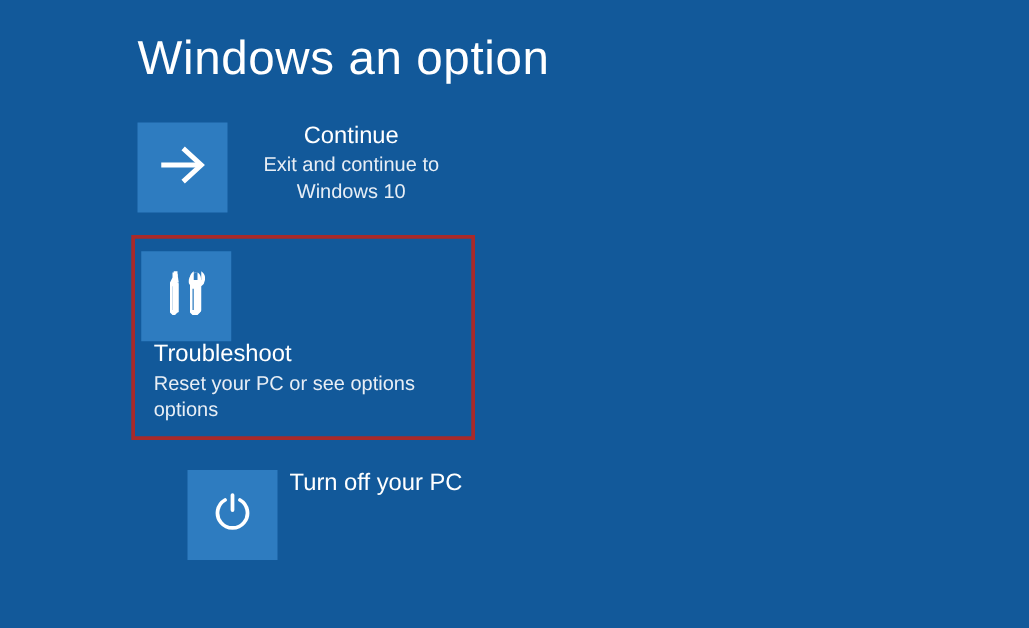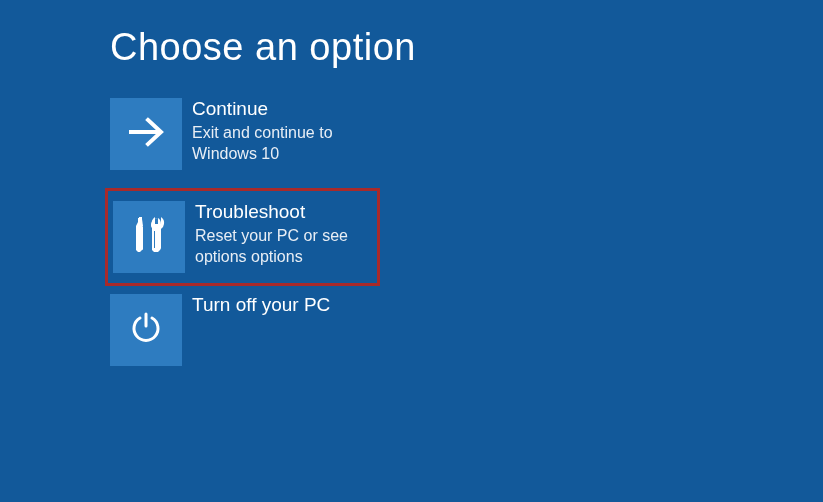--- a/index.html
+++ b/index.html
@@ -29,22 +29,22 @@
       top: 98px;
       left: 110px;
       width: 260px;
     }
     .option {
       display: flex;
       align-items: flex-start;
       cursor: pointer;
       padding: 0;
     }
-    .option-continue { margin-bottom: 18px; }
-    .option-troubleshoot { margin-bottom: 10px; }
+    .option-continue { margin-bottom: 18px; text-align: center; }
+    .option-troubleshoot { margin-bottom: 10px; flex-direction: column; }
     .tile {
       width: 72px;
       height: 72px;
       background: #2e7cc0;
       display: flex;
       align-items: center;
       justify-content: center;
       flex-shrink: 0;
     }
     .tile svg {
@@ -74,21 +74,21 @@
     .highlight-box {
       border: 3px solid #a82a2a;
       padding: 10px 10px 10px 5px;
       margin-left: -5px;
       margin-right: -10px;
     }
   </style>
 </head>
 <body>
 
-<h1 class="page-title">Choose an option</h1>
+<h1 class="page-title">Windows an option</h1>
 
 <div class="options">
 
   <div class="option option-continue">
     <div class="tile">
       <span>
         <svg viewBox="0 0 42 42">
             <g stroke="#ffffff" stroke-width="4" fill="none" stroke-linecap="square">
               <line x1="6" y1="21" x2="34" y2="21"></line>
               <polyline points="23,9 36,21 23,33"></polyline>
@@ -121,21 +121,21 @@
           </svg>
         </span>
       </div>
       <div class="text-group">
         <div class="option-title">Troubleshoot</div>
         <div class="option-sub">Reset your PC or see options options</div>
       </div>
     </div>
   </div>
 
-  <div class="option option-turnoff" style="margin-top:8px;">
+  <div class="option option-turnoff" style="margin-top:24px;justify-content:flex-end;">
     <div class="tile tile-power">
       <span>
         <svg viewBox="0 0 36 36">
             <g stroke="#ffffff" stroke-width="3" fill="none" stroke-linecap="round">
               <path d="M12 8 A12 12 0 1 0 24 8"></path>
               <line x1="18" y1="4" x2="18" y2="16"></line>
             </g>
           </svg>
       </span>
     </div>

